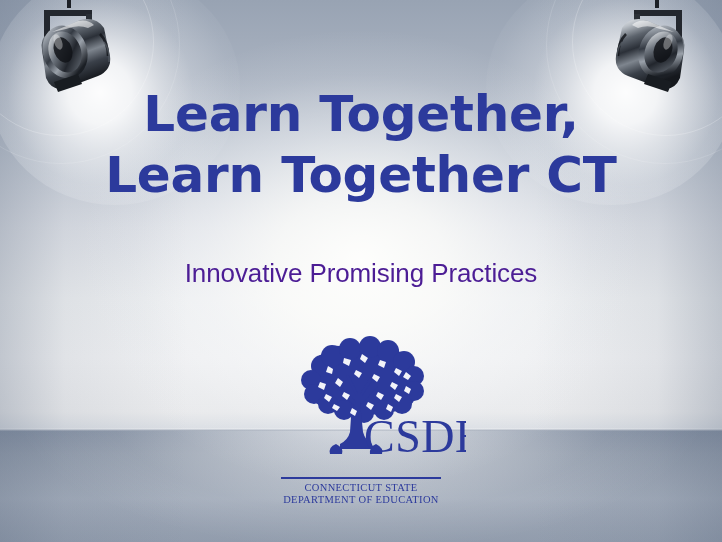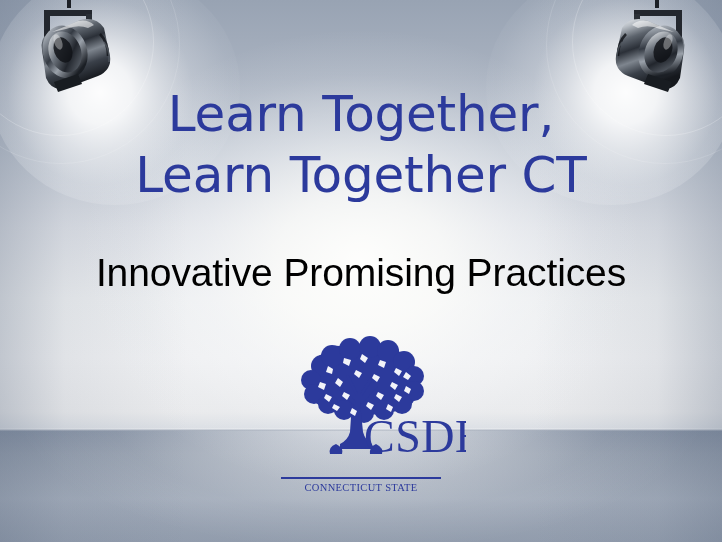--- a/index.html
+++ b/index.html
@@ -128,35 +128,35 @@
   .title-block {
     position: absolute;
     left: 0; right: 0;
     top: 84px;
     text-align: center;
     z-index: 6;
   }
   .title-line {
     color: #2c3a9c;
     font-family: "DejaVu Sans", "Liberation Sans", sans-serif;
-    font-weight: 400;
+    font-weight: 700;
     font-size: 50px;
     line-height: 61px;
     letter-spacing: -0.2px;
     white-space: nowrap;
   }
   .subtitle {
     position: absolute;
     left: 0; right: 0;
     top: 250px;
     text-align: center;
-    color: #000000;
+    color: #4c1d95;
     font-family: "Liberation Sans", sans-serif;
     font-weight: 400;
-    font-size: 39px;
+    font-size: 26px;
     line-height: 46px;
     letter-spacing: -0.1px;
     white-space: nowrap;
     z-index: 6;
   }
 
   
   .logo {
     position: absolute;
     left: 50%;
@@ -354,15 +354,16 @@
         <path d="M78 68 l6 3 -3 4 -5 -3 z"></path>
         <path d="M112 66 l6 3 -3 5 -5 -4 z"></path>
         <path d="M132 68 l5 3 -2 5 -5 -3 z"></path>
         <path d="M96 72 l5 3 -2 5 -5 -3 z"></path>
       </g>
 
       <text x="108" y="116" font-family="Liberation Serif, DejaVu Serif, serif" font-size="46" fill="#2c3a9c" letter-spacing="0.5">CSDE</text>
     </svg>
     <div class="logo-rule"></div>
     <div class="logo-sub">CONNECTICUT STATE</div>
+    <div class="logo-sub">DEPARTMENT OF EDUCATION</div>
   </div>
 
 </div>
 
 </body></html>

